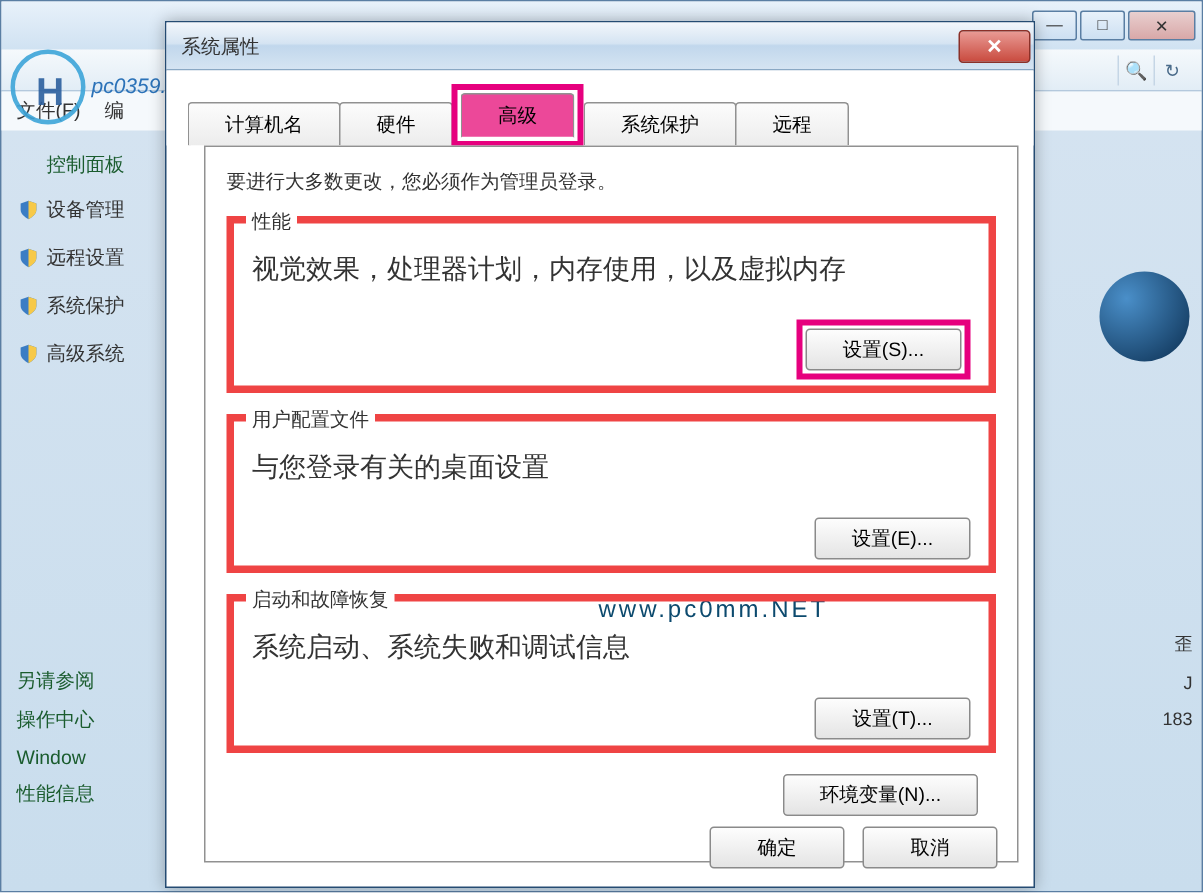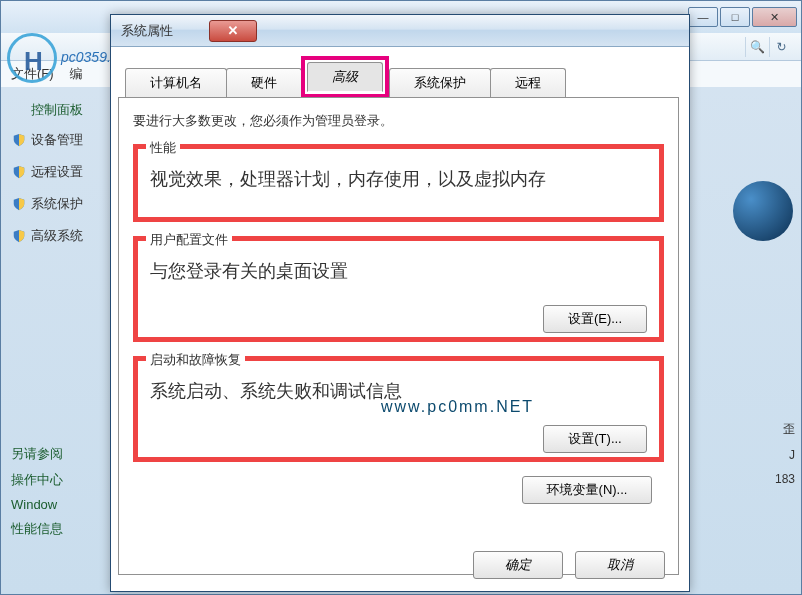--- a/index.html
+++ b/index.html
@@ -34,47 +34,47 @@
     .logo-wm { position: absolute; left: 6px; top: 32px; width: 60px; height: 60px; opacity: 0.9; }
     .logo-wm .circ { width: 50px; height: 50px; border-radius: 50%; border: 3px solid #3da5d9; position: relative; }
     .logo-wm .h { position: absolute; top: 10px; left: 14px; font-size: 26px; font-weight: bold; color: #2b5f9e; }
     .wm-text { position: absolute; left: 60px; top: 48px; color: #2b72b8; font-size: 14px; font-style: italic; }
     
     
     .winlogo { position: absolute; right: 8px; top: 180px; width: 60px; height: 60px; border-radius: 50%; background: radial-gradient(circle at 30% 30%, #4a8fc9, #0a2d4f); }
     
     
     .dialog { position: absolute; left: 110px; top: 14px; width: 580px; height: 578px; background: #fff; border: 1px solid #254b72; box-shadow: 0 0 10px rgba(0,0,0,0.3); }
-    .dlg-titlebar { height: 32px; background: linear-gradient(to bottom, #f2f6fb 0%, #d5e4f2 45%, #c1d7ec 50%, #d5e4f2 100%); display: flex; align-items: center; padding: 0 2px 0 10px; border-bottom: 1px solid #8aa8c4; gap: 36px; }
+    .dlg-titlebar { height: 32px; background: linear-gradient(to bottom, #f2f6fb 0%, #d5e4f2 45%, #c1d7ec 50%, #d5e4f2 100%); display: flex; align-items: center; justify-content: space-between; padding: 0 2px 0 10px; border-bottom: 1px solid #8aa8c4; gap: 36px; }
     .dlg-title { font-size: 13px; color: #333; }
     .dlg-close { width: 48px; height: 22px; background: linear-gradient(to bottom, #e99a94, #c94b3f); border: 1px solid #8a3028; border-radius: 3px; display: flex; align-items: center; justify-content: center; color: #fff; font-size: 13px; font-weight: bold; }
     
     
     .tabs-row { display: flex; align-items: flex-end; padding: 8px 10px 0 14px; background: #fff; }
     .tab { padding: 5px 24px; border: 1px solid #919191; border-bottom: none; background: linear-gradient(to bottom, #fcfcfc, #ececec); font-size: 13px; margin-right: -1px; border-radius: 3px 3px 0 0; position: relative; }
-    .tab.active { background: #e5e5e5; z-index: 2; border-bottom: 1px solid #fff; margin-bottom: -1px; font-style: italic; }
+    .tab.active { background: #ec4899; z-index: 2; border-bottom: 1px solid #fff; margin-bottom: -1px; }
     .tab-hl { border: 4px solid #e6007e; padding: 2px 2px; display: inline-block; position: relative; top: 1px; }
     .tab-hl .tab { margin: 0; }
-    .tabs-content { border: 1px solid #919191; margin: 0 10px 10px 7px; padding: 14px 14px 10px 14px; height: 478px; background: #fff; position: relative; }
+    .tabs-content { border: 1px solid #919191; margin: 0 10px 10px 25px; padding: 14px 14px 10px 14px; height: 478px; background: #fff; position: relative; }
     
     .intro { font-size: 13px; color: #333; margin-bottom: 14px; }
     
     
     .groupbox { border: 5px solid #ef4444; padding: 18px 12px 4px 12px; margin-bottom: 14px; position: relative; }
     .gb-title { position: absolute; top: -10px; left: 8px; background: #fff; padding: 0 4px; font-size: 13px; color: #333; }
     .gb-desc { font-size: 18px; color: #333; margin-bottom: 22px; }
     .gb-btns { text-align: right; }
     
     
     .btn { display: inline-block; min-width: 104px; padding: 4px 12px; border: 1px solid #8a8a8a; background: linear-gradient(to bottom, #fdfdfd, #e4e4e4); font-size: 13px; text-align: center; border-radius: 3px; }
     .btn-hl-wrap { display: inline-block; border: 4px solid #e6007e; padding: 2px; }
     
     .envvar-row { text-align: right; margin-bottom: 8px; padding-right: 12px; }
     
-    .dlg-footer { position: absolute; bottom: 12px; right: 24px; display: flex; gap: 12px; font-style: italic; }
+    .dlg-footer { position: absolute; bottom: 12px; right: 24px; display: flex; gap: 12px; }
     .dlg-footer .btn { min-width: 90px; }
     
     .wm2 { position: absolute; left: 262px; top: 300px; color: #0c4a6e; font-size: 16px; letter-spacing: 2px; }
     .bottom-partial { position: absolute; bottom: 2px; left: 340px; font-size: 12px; color: #666; }
   </style>
 </head>
 <body>
 
 <div class="outer-window">
   <div class="outer-titlebar">
@@ -171,20 +171,25 @@
     <div class="tab">系统保护</div>
     <div class="tab">远程</div>
   </div>
 
   <div class="tabs-content">
     <div class="intro">要进行大多数更改，您必须作为管理员登录。</div>
 
     <div class="groupbox">
       <div class="gb-title">性能</div>
       <div class="gb-desc">视觉效果，处理器计划，内存使用，以及虚拟内存</div>
+      <div class="gb-btns">
+        <span class="btn-hl-wrap">
+          <span class="btn">设置(S)...</span>
+        </span>
+      </div>
     </div>
 
     <div class="groupbox">
       <div class="gb-title">用户配置文件</div>
       <div class="gb-desc">与您登录有关的桌面设置</div>
       <div class="gb-btns">
         <span class="btn">设置(E)...</span>
       </div>
     </div>
 

